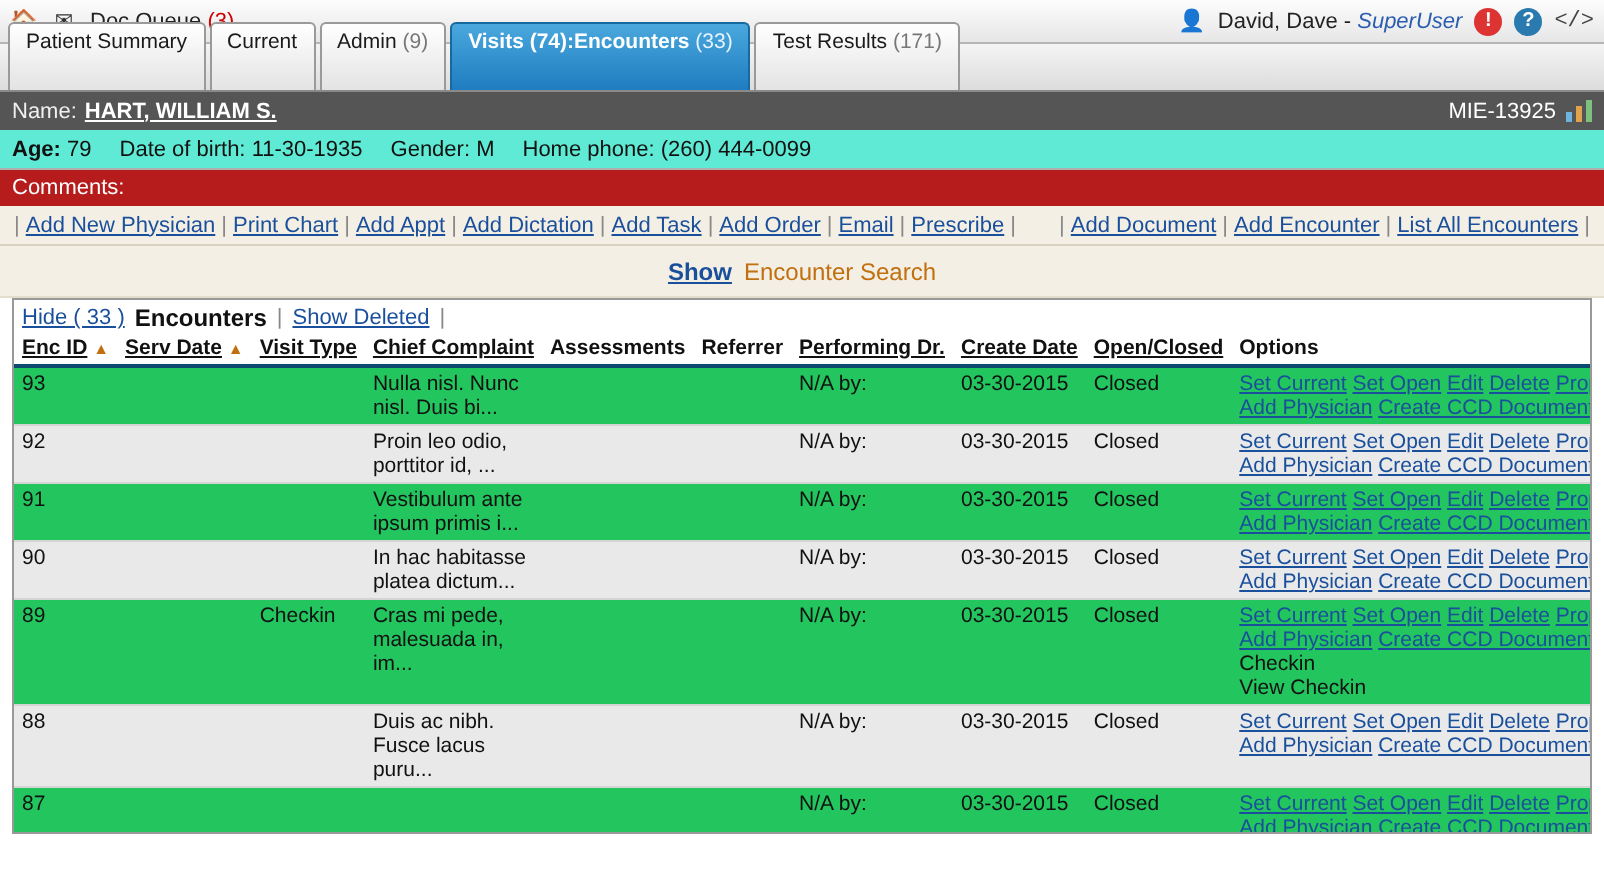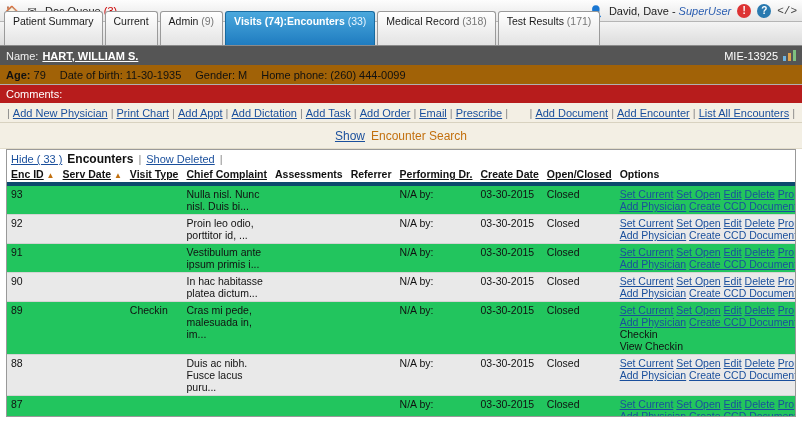--- a/index.html
+++ b/index.html
@@ -89,21 +89,21 @@
   }
   .pt-name .right { margin-left: auto; display: flex; align-items: center; gap: 5px; }
   .chart-ico {
     display: inline-block; width: 13px; height: 11px;
     background:
       linear-gradient(to top, #6fb3e0 0 100%) left 0px bottom 0/3px 5px no-repeat,
       linear-gradient(to top, #e0a24a 0 100%) left 5px bottom 0/3px 8px no-repeat,
       linear-gradient(to top, #7fc07f 0 100%) left 10px bottom 0/3px 11px no-repeat;
   }
   .pt-demo {
-    background: #a16207;
+    background: #5eead4;
     border-bottom: 1px solid #b0b0b0;
     height: 20px;
     display: flex;
     align-items: center;
     padding: 0 6px;
     gap: 14px;
     font-size: 11px;
     color: #111;
   }
   .pt-comments {
@@ -137,21 +137,21 @@
   
   .searchrow {
     background: #f3efe4;
     height: 26px;
     display: flex;
     align-items: center;
     justify-content: center;
     gap: 6px;
     border-bottom: 1px solid #e3ddcb;
   }
-  .searchrow .show { color: #1a4f9c; text-decoration: underline; font-weight: normal; font-size: 12px; cursor: pointer;}
+  .searchrow .show { color: #1a4f9c; text-decoration: underline; font-weight: bold; font-size: 12px; cursor: pointer;}
   .searchrow .title { color: #c2700f; font-size: 12px; }
 
   
   .panel {
     margin: 0 6px;
     border: 1px solid #999;
     background: #22c55e;
     height: 268px;
     overflow: hidden;
   }
@@ -171,21 +171,21 @@
   table.enc {
     width: 100%;
     border-collapse: collapse;
     font-size: 10.5px;
   }
   table.enc thead th {
     text-align: left;
     font-weight: bold;
     color: #111;
     padding: 1px 4px 2px 4px;
-    border-bottom: 4px solid #0c4a6e;
+    border-bottom: 2px solid #0c4a6e;
     white-space: nowrap;
     background: #fff;
     vertical-align: bottom;
   }
   table.enc thead th u { text-decoration: underline; }
   table.enc thead th .sortglyph { color: #c2700f; font-size: 8px; }
   table.enc tbody td {
     padding: 2px 4px;
     vertical-align: top;
     color: #111;
@@ -227,21 +227,20 @@
     <span class="circ blue">?</span>
     <span class="code">&lt;/&gt;</span>
   </div>
 </div>
 
 <div class="tabstrip">
   <div class="tab"><span>Patient Summary</span></div>
   <div class="tab"><span>Current</span></div>
   <div class="tab"><span>Admin</span> <span class="sub">(9)</span></div>
   <div class="tab active"><span>Visits (74):Encounters</span> <span class="sub">(33)</span></div>
-  <div class="tab"><span>Medical Record</span> <span class="sub">(318)</span></div>
   <div class="tab"><span>Test Results</span> <span class="sub">(171)</span></div>
 </div>
 
 <div class="pt-name">
   <span class="lbl">Name:</span>
   <a>HART, WILLIAM S.</a>
   <span class="right">
     <span>MIE-13925</span>
     <span class="chart-ico"></span>
   </span>

